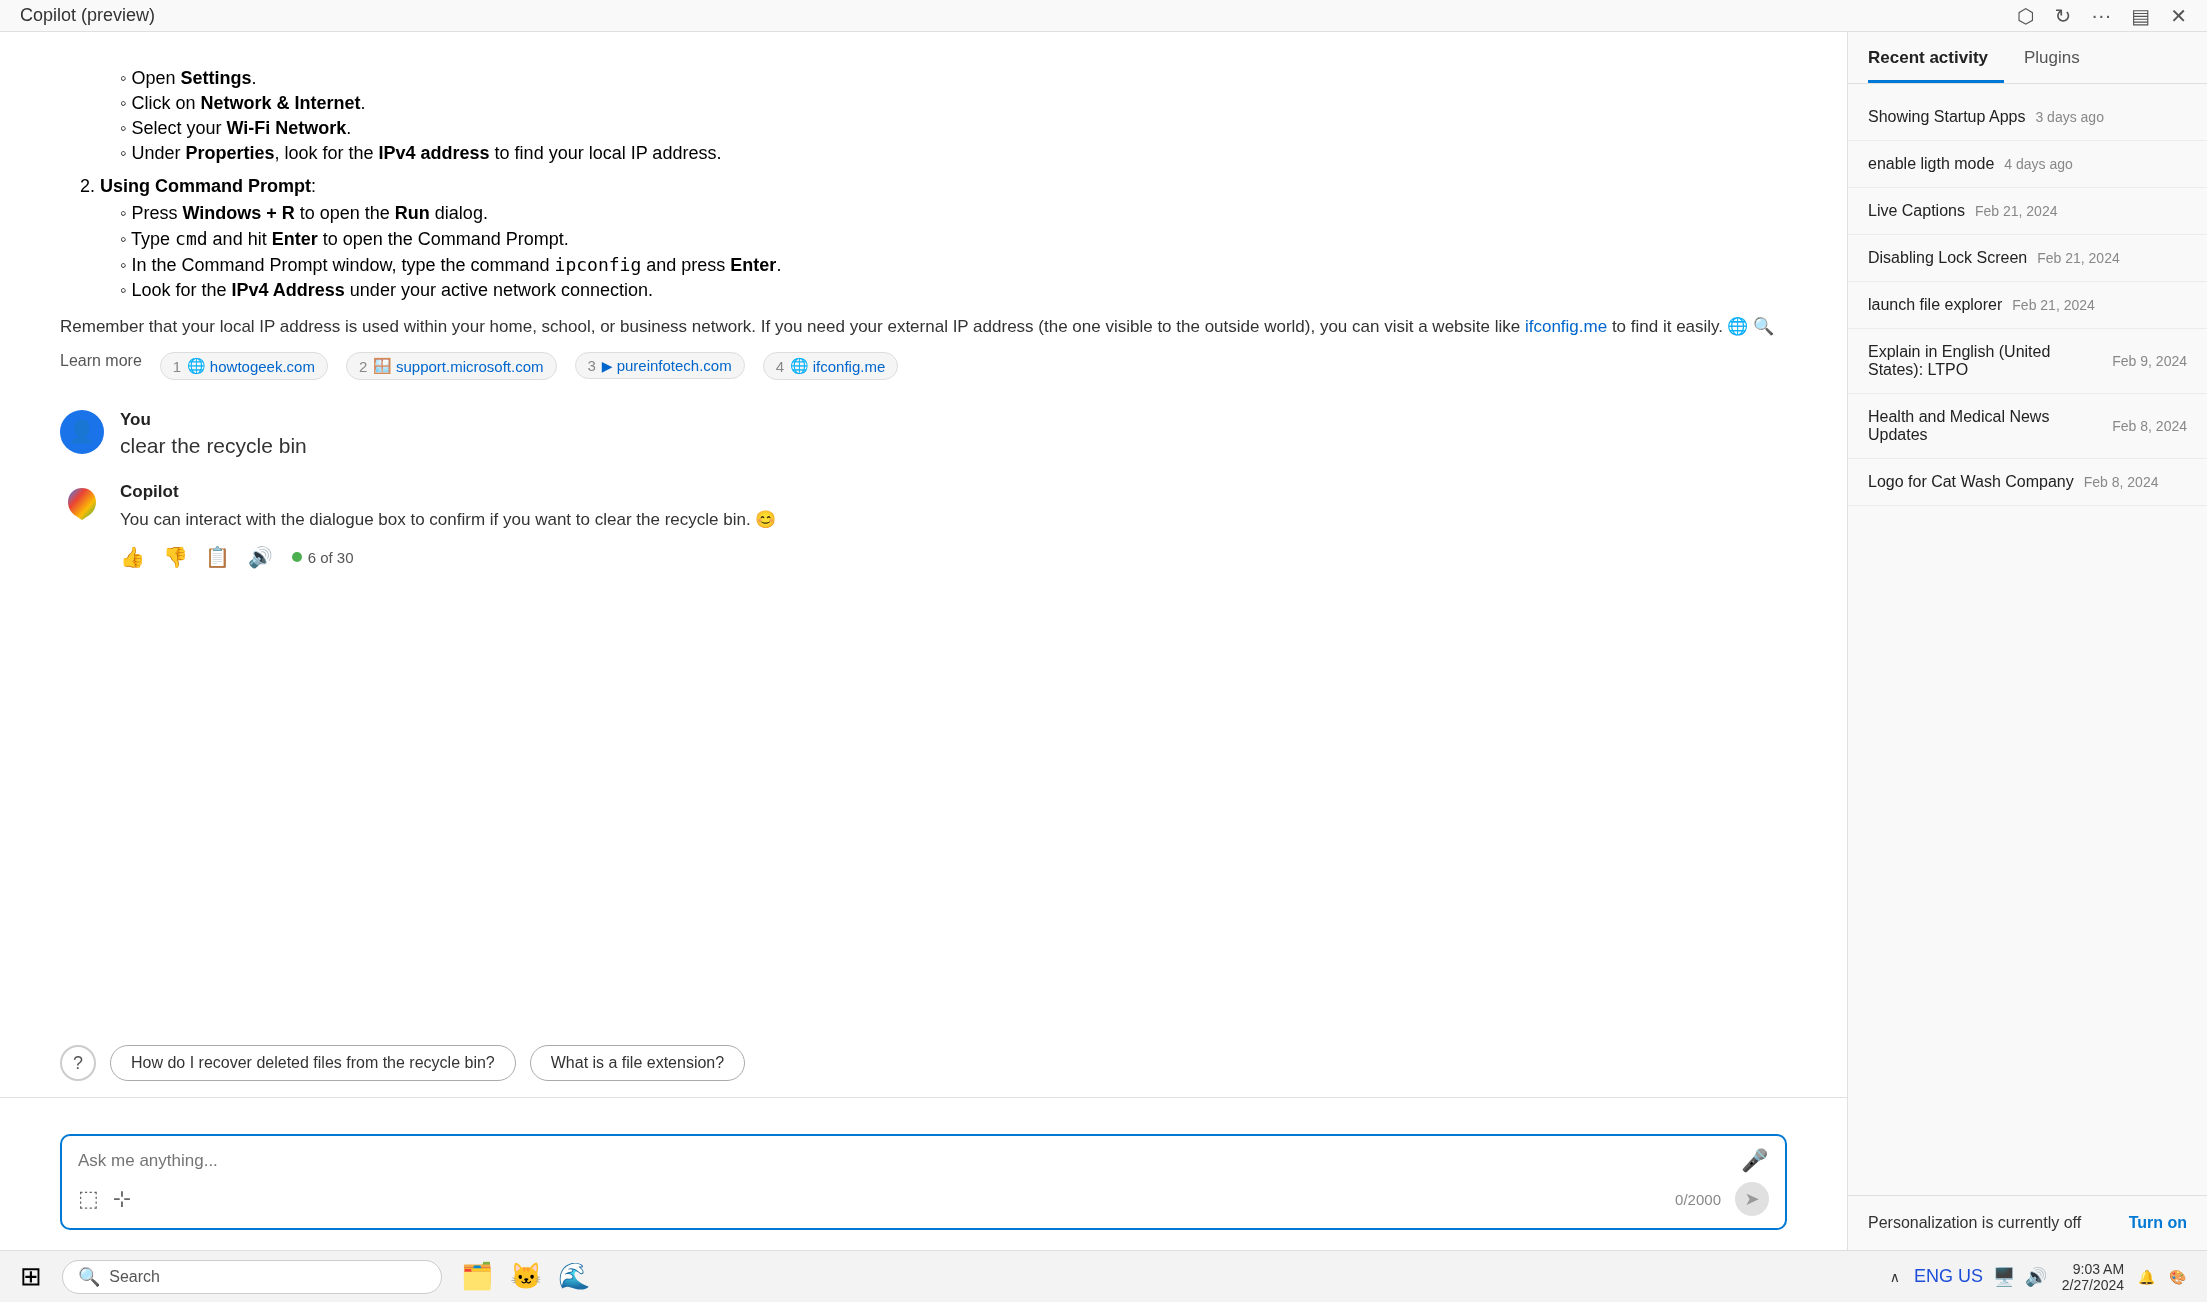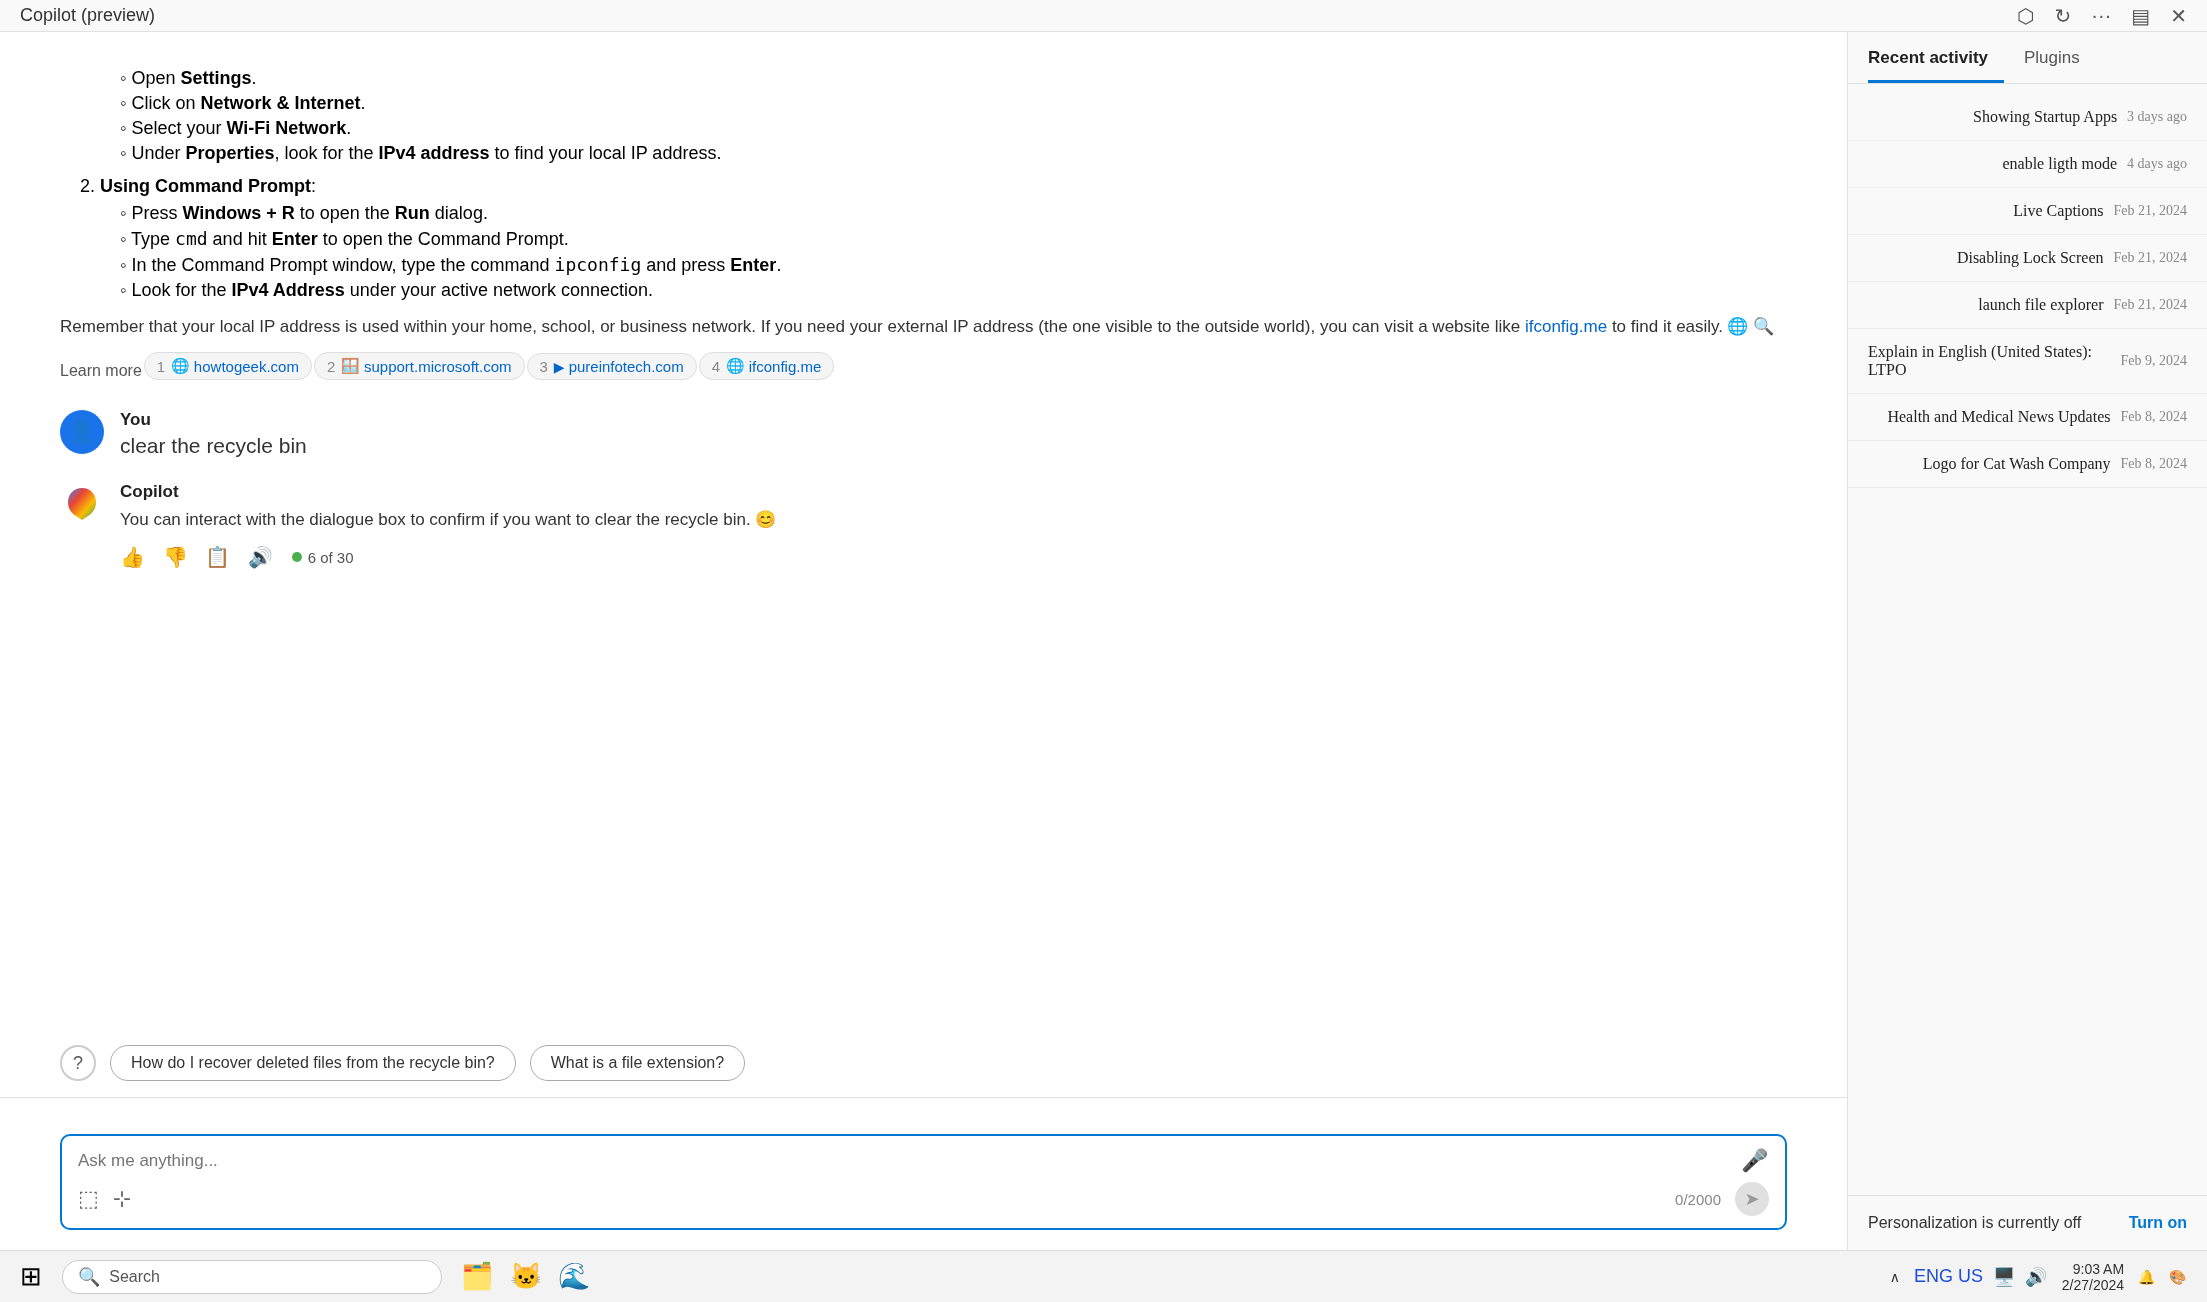--- a/index.html
+++ b/index.html
@@ -78,22 +78,22 @@
       margin: 12px 0;
       line-height: 1.6;
     }
     .link-style {
       color: #0066cc;
       text-decoration: none;
     }
 
     .learn-more {
       display: flex;
-      align-items: flex-end;
-      gap: 2px;
+      align-items: flex-start;
+      gap: 18px;
       flex-wrap: wrap;
       margin-top: 10px;
       font-size: 16px;
       color: #555;
     }
     .learn-more-item {
       display: flex;
       align-items: center;
       gap: 4px;
       background: #f5f5f5;
@@ -308,25 +308,24 @@
 
     .sidebar-content {
       flex: 1;
       overflow-y: auto;
       padding: 10px 0;
     }
 
     .activity-item {
       display: flex;
       align-items: center;
-      justify-content: flex-end;
+      justify-content: flex-start;
       padding: 14px 20px;
       cursor: pointer;
       border-bottom: 1px solid #ececec;
-      font-family: Liberation Serif, serif;
     }
     .activity-title {
       font-size: 16px;
       color: #222;
     }
     .activity-time {
       font-size: 14px;
       color: #888;
       white-space: nowrap;
       margin-left: 10px;

